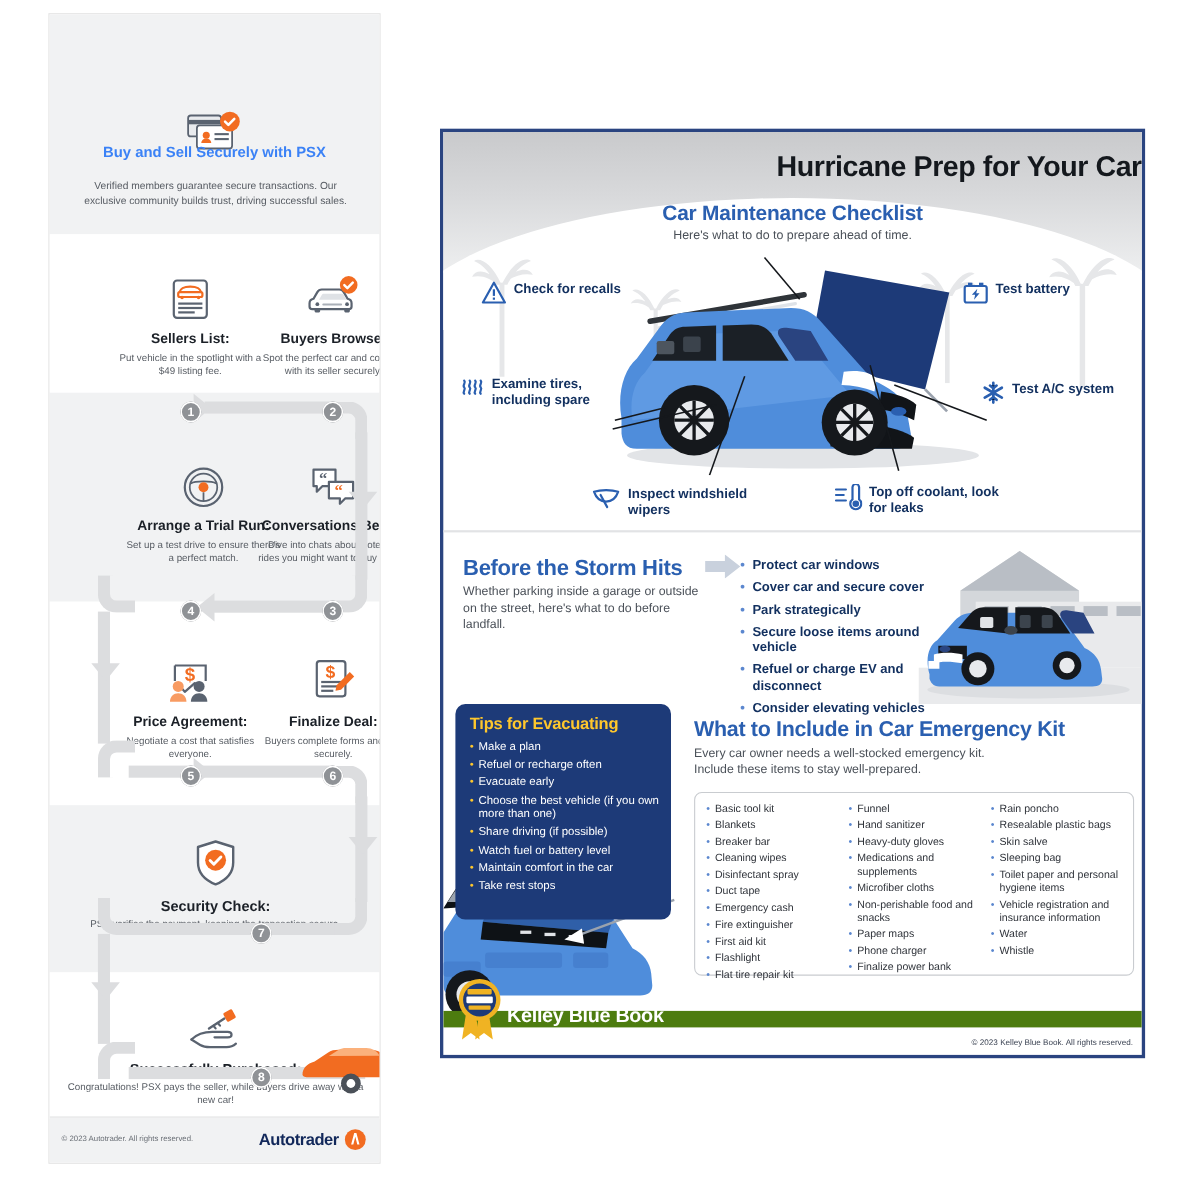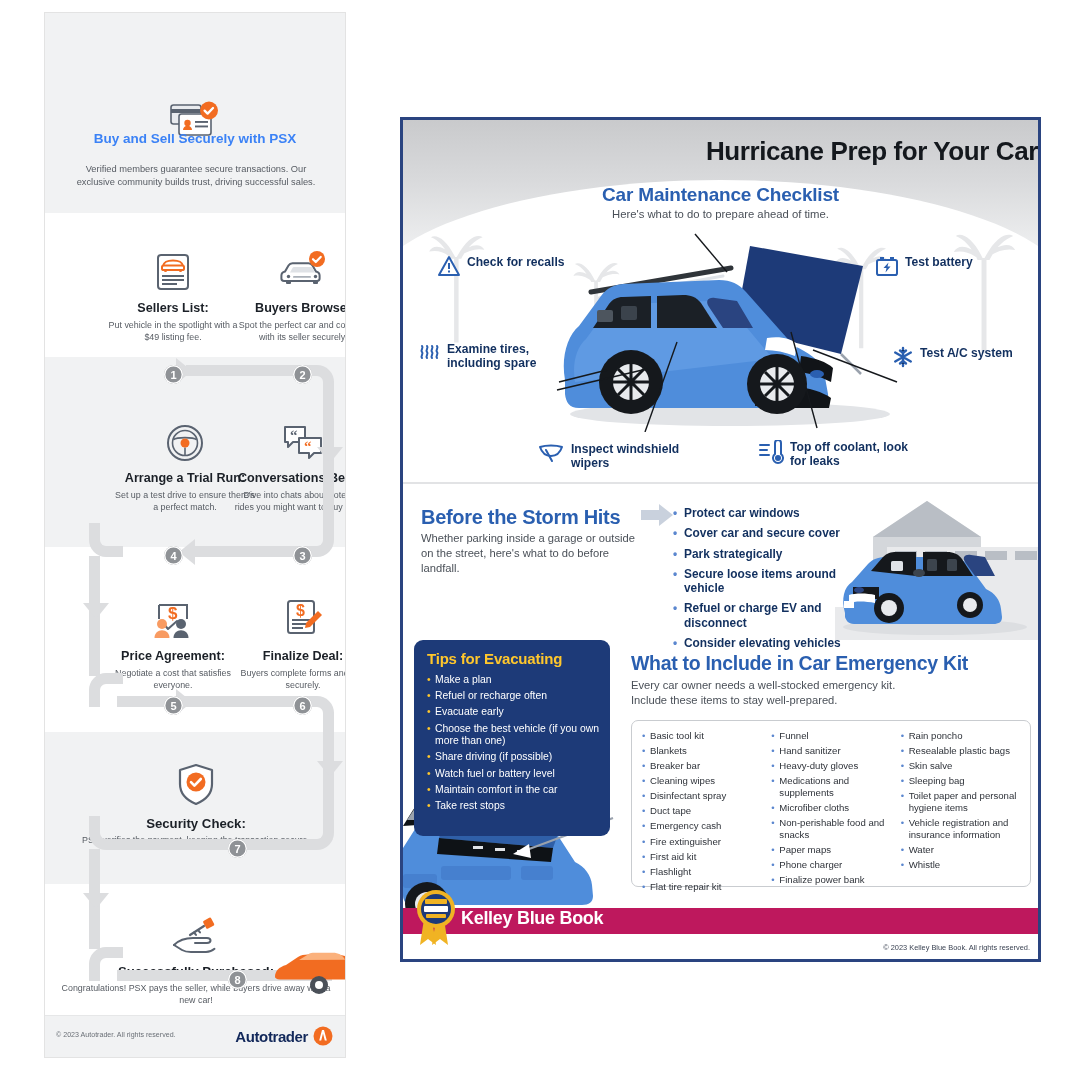--- a/index.html
+++ b/index.html
@@ -121,22 +121,22 @@
   .sec3-h { position:absolute; font-size:19.5px; font-weight:bold; color:#2a5fb0; letter-spacing:-0.3px; z-index:6;}
   .sec3-p { position:absolute; font-size:11.2px; color:#4a5058; line-height:1.34; z-index:6;}
 
   .kitbox { position:absolute; background:#ffffff; border:1px solid #c9ccd0;
     border-radius:7px; z-index:7; display:flex; padding:9px 8px 9px 10px; gap:8px; }
   .kitcol { flex:1; }
   .kitcol li { list-style:none; font-size:9.6px; color:#2f333a; line-height:1.24;
     margin-bottom:3.2px; position:relative; padding-left:8px; }
   .kitcol li:before { content:"•"; position:absolute; left:0; color:#5b87cf; }
 
-  .kbb-foot { position:absolute; left:0; bottom:25px; width:100%; height:26px;
-    background:#be185d; z-index:8; display:flex; align-items:flex-start; }
+  .kbb-foot { position:absolute; left:0; bottom:25px; width:100%; height:15px;
+    background:#4d7c0f; z-index:8; display:flex; align-items:flex-end; }
   .kbb-word { font-size:18px; font-weight:bold; color:#ffffff; margin-left:58px; letter-spacing:-0.3px;}
   .kbb-copy { position:absolute; right:8px; bottom:7px; font-size:7.4px; color:#3a4252; z-index:9;}
   .kbb-seal { position:absolute; left:12px; bottom:12px; z-index:10; }
   .garage { position:absolute; z-index:2; }
 </style>
 </head>
 <body>
 
 <div class="stage">
 

